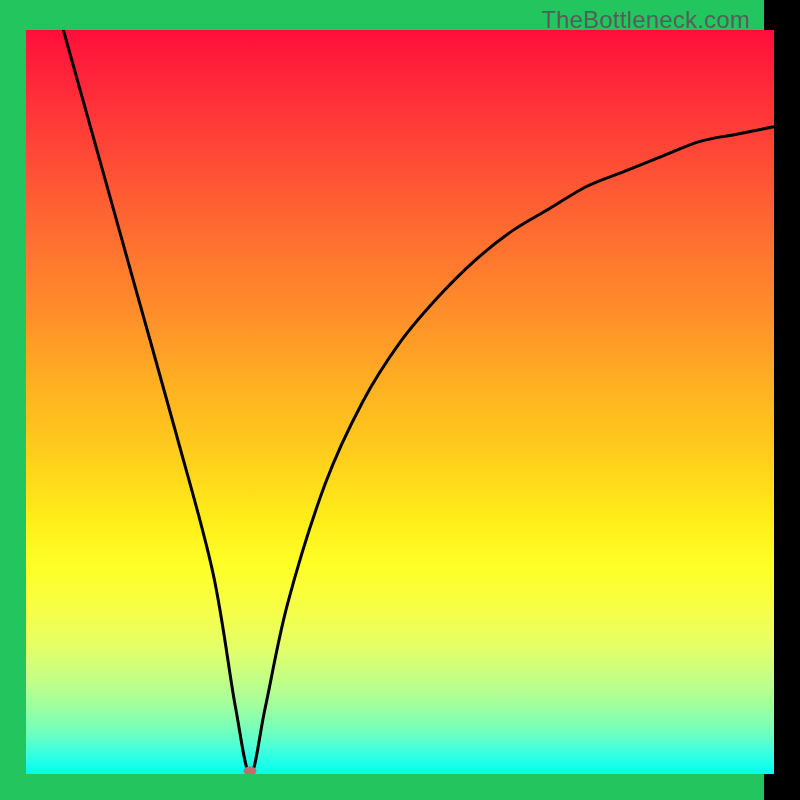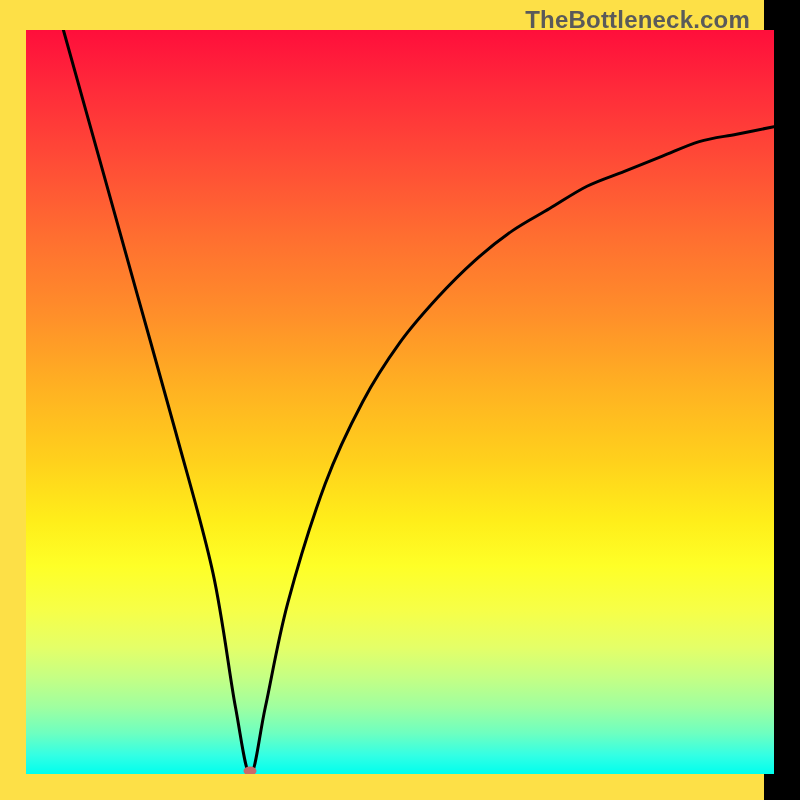--- a/index.html
+++ b/index.html
@@ -1,22 +1,21 @@
 <!DOCTYPE html>
 <html><head>
 <meta charset="utf-8">
 <style>
   * { margin: 0; padding: 0; box-sizing: border-box; }
   html, body { width: 800px; height: 800px; overflow: hidden; background: #000; }
   .frame {
     position: relative;
     width: 764px;
     height: 800px;
-    background: #fde047;
-    font-weight: bold;
+    background: #22c55e;
   }
   .watermark {
     position: absolute;
     top: 6px;
     right: 14px;
     font-family: Arial, Helvetica, sans-serif;
     font-size: 24px;
     color: #5a5a5a;
     letter-spacing: 0.2px;
     z-index: 3;

